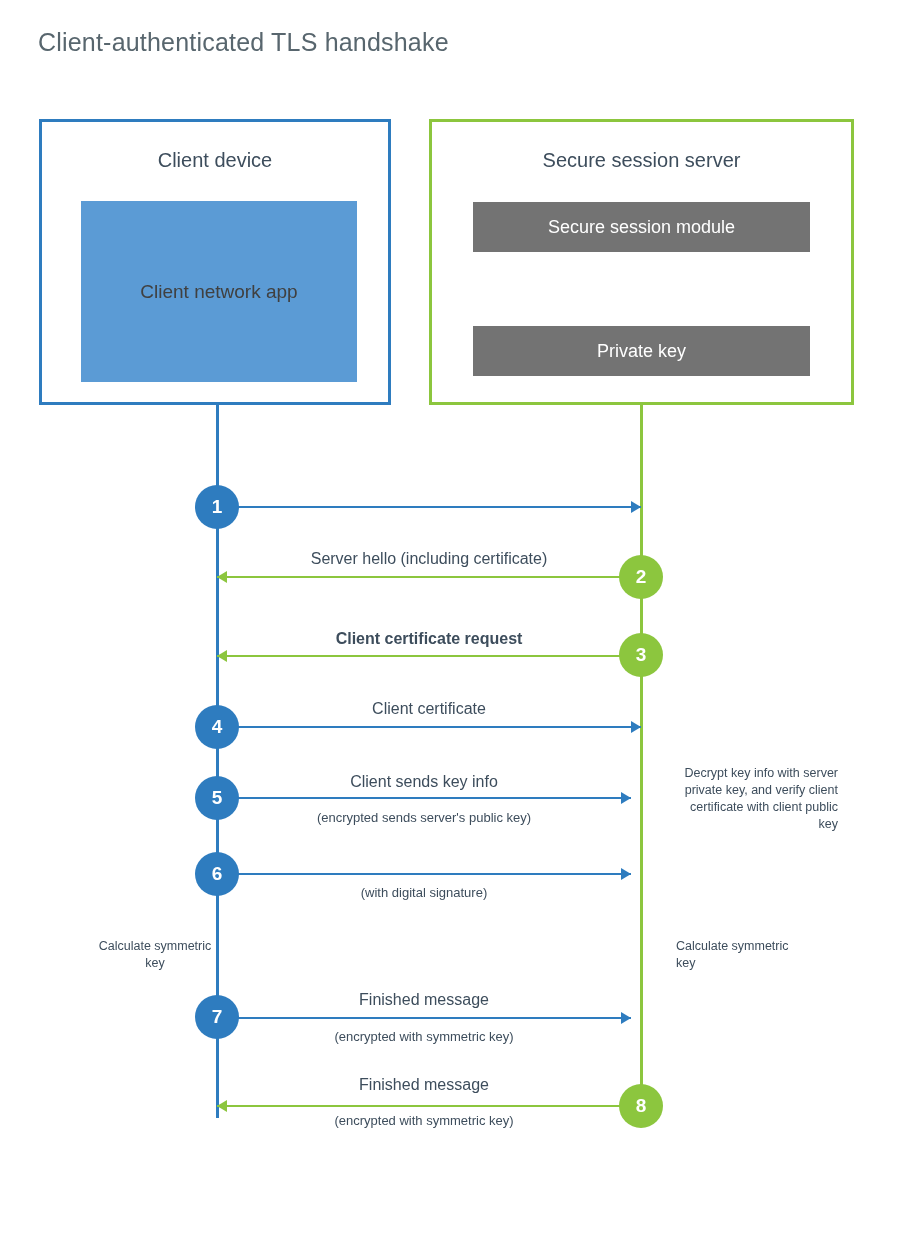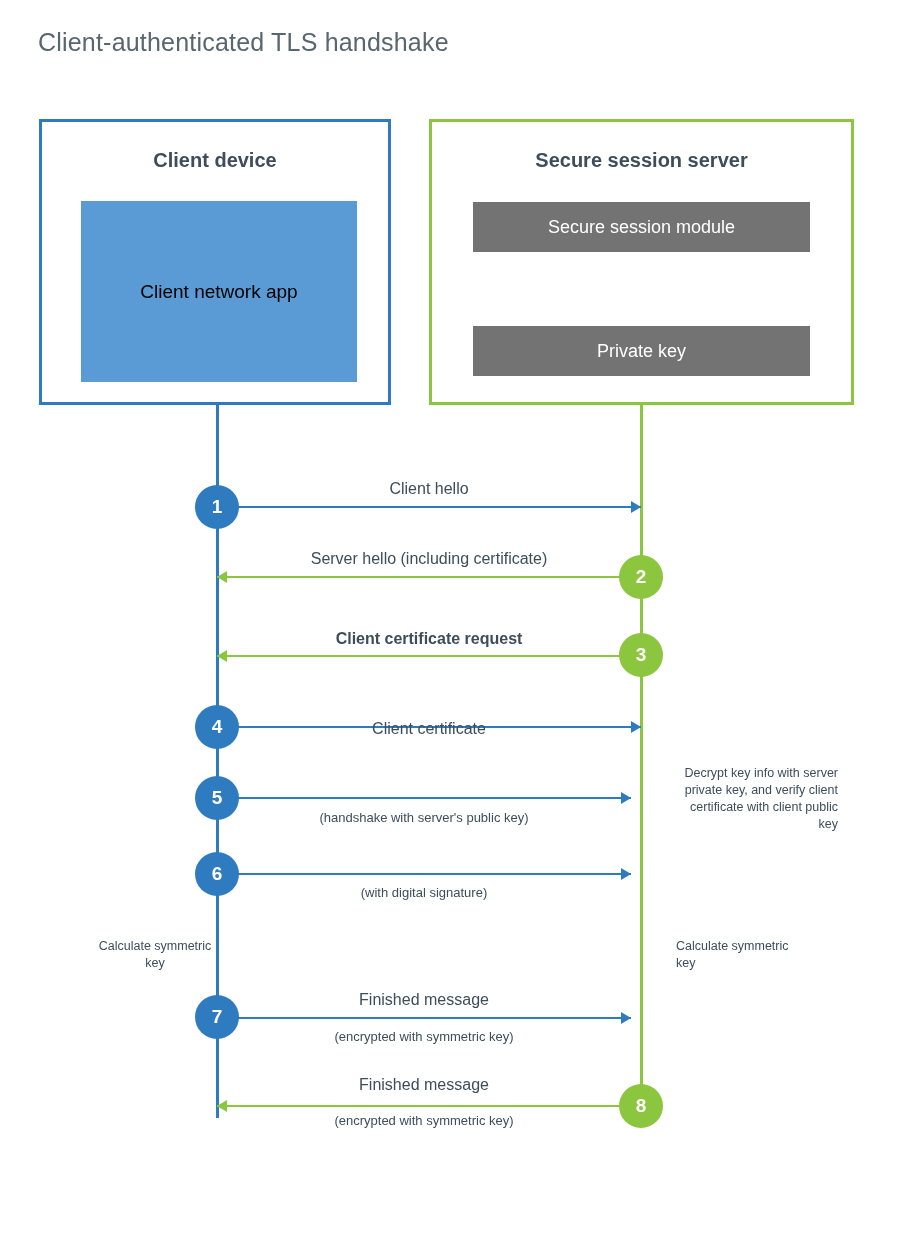--- a/index.html
+++ b/index.html
@@ -55,32 +55,32 @@
     height: 286px;
     border: 3px solid #8cc63e;
   }
   .actor-title {
     position: absolute;
     left: 0;
     top: 27px;
     width: 100%;
     text-align: center;
     font-size: 20px;
-    font-weight: bold;
+    font-weight: normal;
     color: #3d4d5c;
   }
 
   .client-app-block {
     position: absolute;
     left: 39px;
     top: 79px;
     width: 276px;
     height: 181px;
     background: #5b9bd5;
-    color: #000000;
+    color: #404040;
     font-size: 19px;
     display: flex;
     align-items: center;
     justify-content: center;
     text-align: center;
     line-height: 1.35;
   }
 
   .server-block {
     position: absolute;
@@ -189,41 +189,41 @@
     <div class="actor-title">Secure session server</div>
     <div class="server-block b0">Secure session module</div>
     <div class="server-block b2">Private key</div>
   </div>
 
   <div class="lifeline lifeline-client"></div>
   <div class="lifeline lifeline-server"></div>
 
   <div class="msg-line blue" style="left:217px; top:506px; width:424px;"></div>
   <div class="arrow-head right blue" style="left:631px; top:501px;"></div>
-  <div class="msg-label" style="left:217px; top:480px; width:424px;">Client hello</div>
   <div class="step-badge client" style="left:195px; top:485px;">1</div>
 
   <div class="msg-line green" style="left:217px; top:576px; width:424px;"></div>
   <div class="arrow-head left green" style="left:217px; top:571px;"></div>
   <div class="msg-label" style="left:217px; top:550px; width:424px;">Server hello (including certificate)</div>
   <div class="step-badge server" style="left:619px; top:555px;">2</div>
 
   <div class="msg-line green" style="left:217px; top:655px; width:424px;"></div>
   <div class="arrow-head left green" style="left:217px; top:650px;"></div>
   <div class="msg-label" style="left:217px; top:630px; width:424px;font-weight:bold;">Client certificate request</div>
   <div class="step-badge server" style="left:619px; top:633px;">3</div>
 
   <div class="msg-line blue" style="left:217px; top:726px; width:424px;"></div>
   <div class="arrow-head right blue" style="left:631px; top:721px;"></div>
-  <div class="msg-label" style="left:217px; top:700px; width:424px;margin-top:20px;">Client certificate</div>
+  <div class="msg-label" style="left:217px; top:700px; width:424px;">Client certificate</div>
   <div class="step-badge client" style="left:195px; top:705px;">4</div>
 
   <div class="msg-line blue" style="left:217px; top:797px; width:414px;"></div>
   <div class="arrow-head right blue" style="left:621px; top:792px;"></div>
-  <div class="msg-sublabel" style="left:217px; top:810px; width:414px;">(handshake with server's public key)</div>
+  <div class="msg-label" style="left:217px; top:773px; width:414px;">Client sends key info</div>
+  <div class="msg-sublabel" style="left:217px; top:810px; width:414px;">(encrypted sends server's public key)</div>
   <div class="step-badge client" style="left:195px; top:776px;">5</div>
 
   <div class="msg-line blue" style="left:217px; top:873px; width:414px;"></div>
   <div class="arrow-head right blue" style="left:621px; top:868px;"></div>
   <div class="msg-sublabel" style="left:217px; top:885px; width:414px;">(with digital signature)</div>
   <div class="step-badge client" style="left:195px; top:852px;">6</div>
 
   <div class="msg-line blue" style="left:217px; top:1017px; width:414px;"></div>
   <div class="arrow-head right blue" style="left:621px; top:1012px;"></div>
   <div class="msg-label" style="left:217px; top:991px; width:414px;">Finished message</div>

